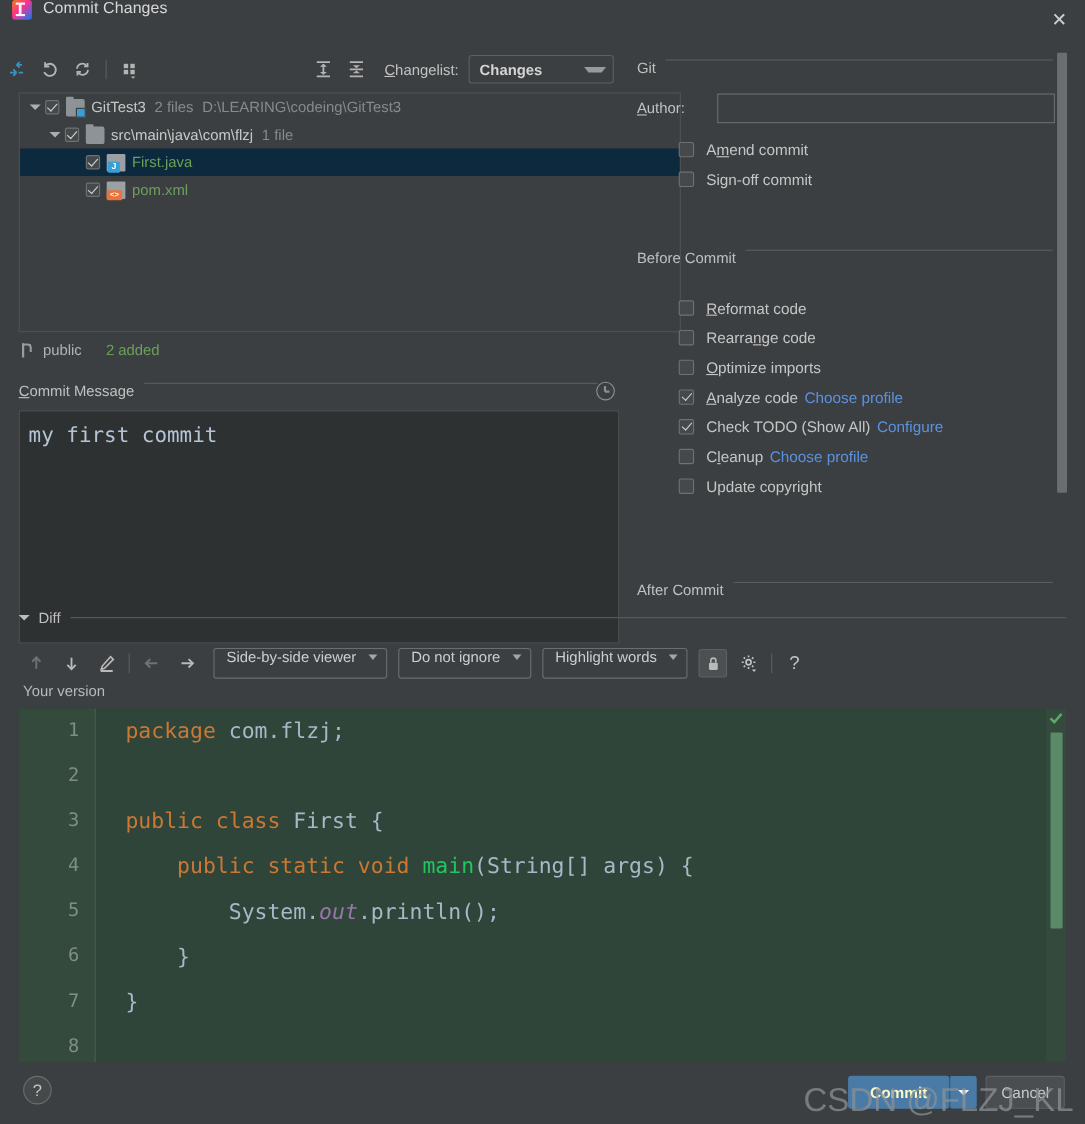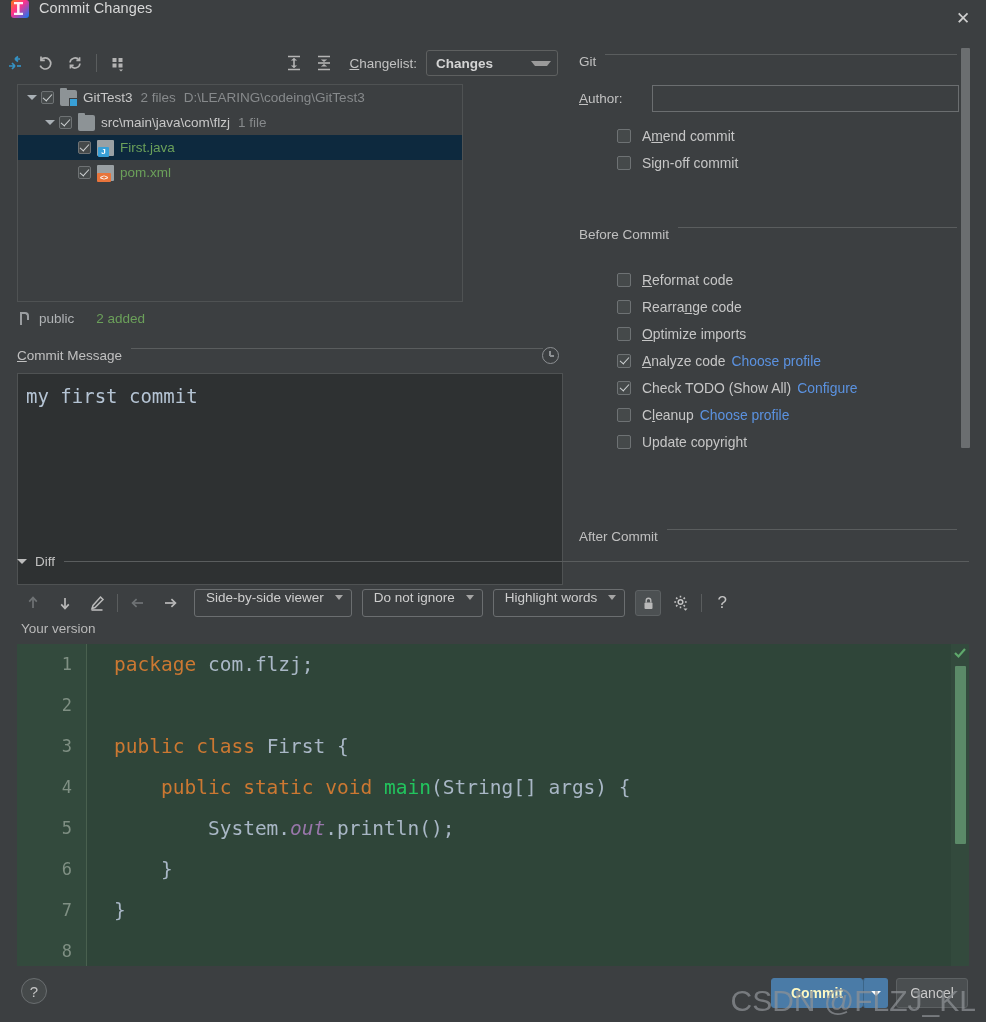--- a/index.html
+++ b/index.html
@@ -55,21 +55,21 @@
   .combo.bold { font-weight: bold; color: #d4d4d4; }
   .combo .cl-arrow {
     margin-left: auto; padding-left: 12px; width: 0; height: 0;
     border-left: 4.5px solid transparent; border-right: 4.5px solid transparent;
     border-top: 5px solid #9a9a9a; box-sizing: content-box;
   }
   #changelist-combo { width: 132px; margin-right: 14px; }
 
   
   .tree {
-    position: absolute; left: 17px; top: 47px; width: 446px; height: 218px;
+    position: absolute; left: 17px; top: 47px; width: 602px; height: 218px;
     background: #3c3f41; border: 1px solid #4f5253; overflow: hidden;
   }
   .tree-row { height: 25px; display: flex; align-items: center; padding-left: 5px; white-space: nowrap; }
   .tree-row.selected { background: #0d293e; }
   .tw { width: 18px; display: flex; align-items: center; justify-content: center; flex: none; cursor: pointer; }
   .tw .chev { width: 0; height: 0; border-left: 5px solid transparent; border-right: 5px solid transparent; border-top: 5px solid #a9b0b5; }
   .cb {
     width: 13px; height: 13px; border: 1px solid #6e7274; background: #45494a;
     border-radius: 2px; position: relative; flex: none; margin-right: 6px; cursor: pointer;
   }

